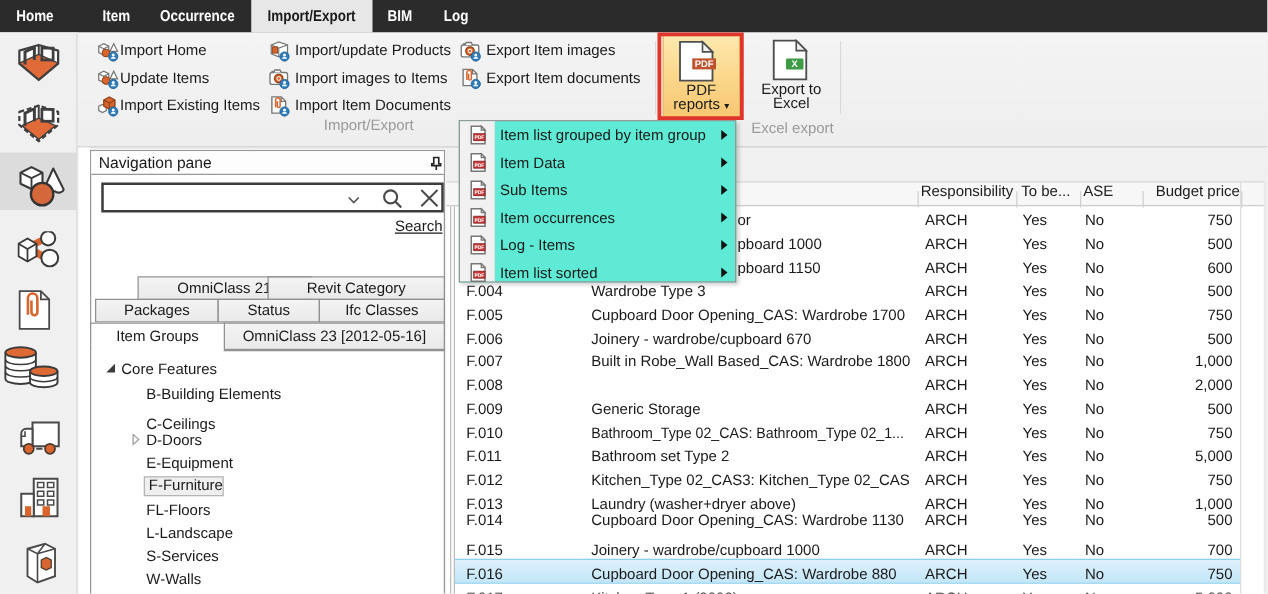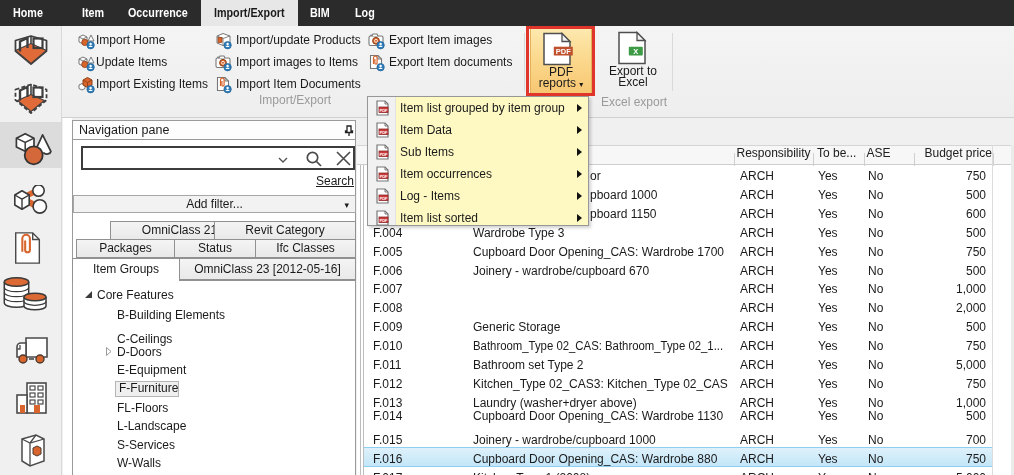--- a/index.html
+++ b/index.html
@@ -30,21 +30,21 @@
 #tablearea{left:357px;top:140px;width:657px;height:335px;background:#fff}
 #thead{position:absolute;left:0px;top:5px;width:655px;height:20px;background:#f7f7f7;border-top:1px solid #d5d5d5;border-bottom:1px solid #cecece}
 .hsep{position:absolute;top:7px;width:1px;height:13px;background:#d0d0d0}
 .htxt{position:absolute;top:0;height:15px;line-height:15px;font-size:12px;color:#202020;white-space:nowrap}
 .trow{position:absolute;left:0;width:655px;height:19px;font-size:12px;line-height:19px;white-space:nowrap}
 .trow span{position:absolute;top:0;height:19px;line-height:19px}
 .c0{left:16px}.c1{left:116px}.c2{left:383px}.c3{left:461px}.c4{left:511px}
 .c5{left:540px;width:89px;text-align:right}
 
 
-#menu{left:367px;top:96px;width:222px;height:130px;background:#fef9c3;border:1px solid #979797;box-shadow:2px 2px 3px rgba(0,0,0,.18);z-index:50}
+#menu{left:367px;top:96px;width:222px;height:130px;background:#5eead4;border:1px solid #979797;box-shadow:2px 2px 3px rgba(0,0,0,.18);z-index:50}
 #mgut{position:absolute;left:0;top:0;width:28px;height:128px;background:#f1f1f1;border-right:1px solid #e2e2e2}
 .mi{position:absolute;left:32px;font-size:12px;white-space:nowrap}
 .ma{position:absolute;left:209px;width:0;height:0;border-left:5px solid #111;border-top:4px solid transparent;border-bottom:4px solid transparent}
 .mpdf{position:absolute;left:7px}
 
 #pdfbtn{left:530px;top:28px;width:62px;height:67px;background:linear-gradient(#fde8ae,#fbd98e 45%,#f7c671);border:1px solid #e3b158;z-index:40}
 #redbox{left:526px;top:26px;width:69px;height:70px;border:3px solid #e0352b;z-index:60}
 .bigbtn-label{position:absolute;width:100%;text-align:center;font-size:12px;line-height:11px}
 #excelbtn{left:601px;top:28px;width:64px;height:67px}
 </style></head>
@@ -254,21 +254,20 @@
         </svg>
    <svg class="abs" style="left:222px;top:2px" width="18" height="18" viewBox="0 0 18 18">
     <circle cx="7.5" cy="7.5" r="5.2" fill="none" stroke="#4a4a4a" stroke-width="1.7"></circle>
     <path d="M11.5 11.5 L16 16" stroke="#4a4a4a" stroke-width="1.7"></path>
    </svg>
    <svg class="abs" style="left:252px;top:2px" width="17" height="17" viewBox="0 0 17 17">
     <path d="M2 2 L15 15 M15 2 L2 15" stroke="#4a4a4a" stroke-width="1.6"></path>
    </svg>
   </div>
   <span id="slink">Search</span>
-  <div id="addfilter">Add filter...<span class="abs" style="right:6px;top:1px;font-size:9px">▾</span></div>
  </div>
  <div id="ftabs">
       <div class="ftab" style="left:76px;top:221px;width:139px;height:19px;line-height:17px;margin-left:34px;">OmniClass 21</div>
       <div class="ftab" style="left:214px;top:221px;width:142px;height:19px;line-height:17px;">Revit Category</div>
       <div class="ftab" style="left:76px;top:239px;width:99px;height:19px;line-height:17px;">Packages</div>
       <div class="ftab" style="left:174px;top:239px;width:82px;height:19px;line-height:17px;">Status</div>
       <div class="ftab" style="left:255px;top:239px;width:101px;height:19px;line-height:17px;">Ifc Classes</div>
       <div class="ftab" style="left:72px;top:258px;width:108px;height:23px;line-height:21px;background:#fff;border-bottom:none;z-index:5;">Item Groups</div>
       <div class="ftab" style="left:179px;top:258px;width:177px;height:22px;line-height:20px;">OmniClass 23 [2012-05-16]</div>
       <div class="abs" style="left:180px;top:280px;width:176px;height:1px;background:#919191"></div>
@@ -346,20 +345,21 @@
       <div class="trow" style="top:121.55px">
         <span class="c0">F.006</span>
         <span class="c1">Joinery - wardrobe/cupboard 670</span>
         <span class="c2">ARCH</span>
         <span class="c3">Yes</span>
         <span class="c4">No</span>
         <span class="c5">500</span>
       </div>
       <div class="trow" style="top:140.42px">
         <span class="c0">F.007</span>
+        <span class="c1">Built in Robe_Wall Based_CAS: Wardrobe 1800</span>
         <span class="c2">ARCH</span>
         <span class="c3">Yes</span>
         <span class="c4">No</span>
         <span class="c5">1,000</span>
       </div>
       <div class="trow" style="top:159.29px">
         <span class="c0">F.008</span>
         <span class="c2">ARCH</span>
         <span class="c3">Yes</span>
         <span class="c4">No</span>

